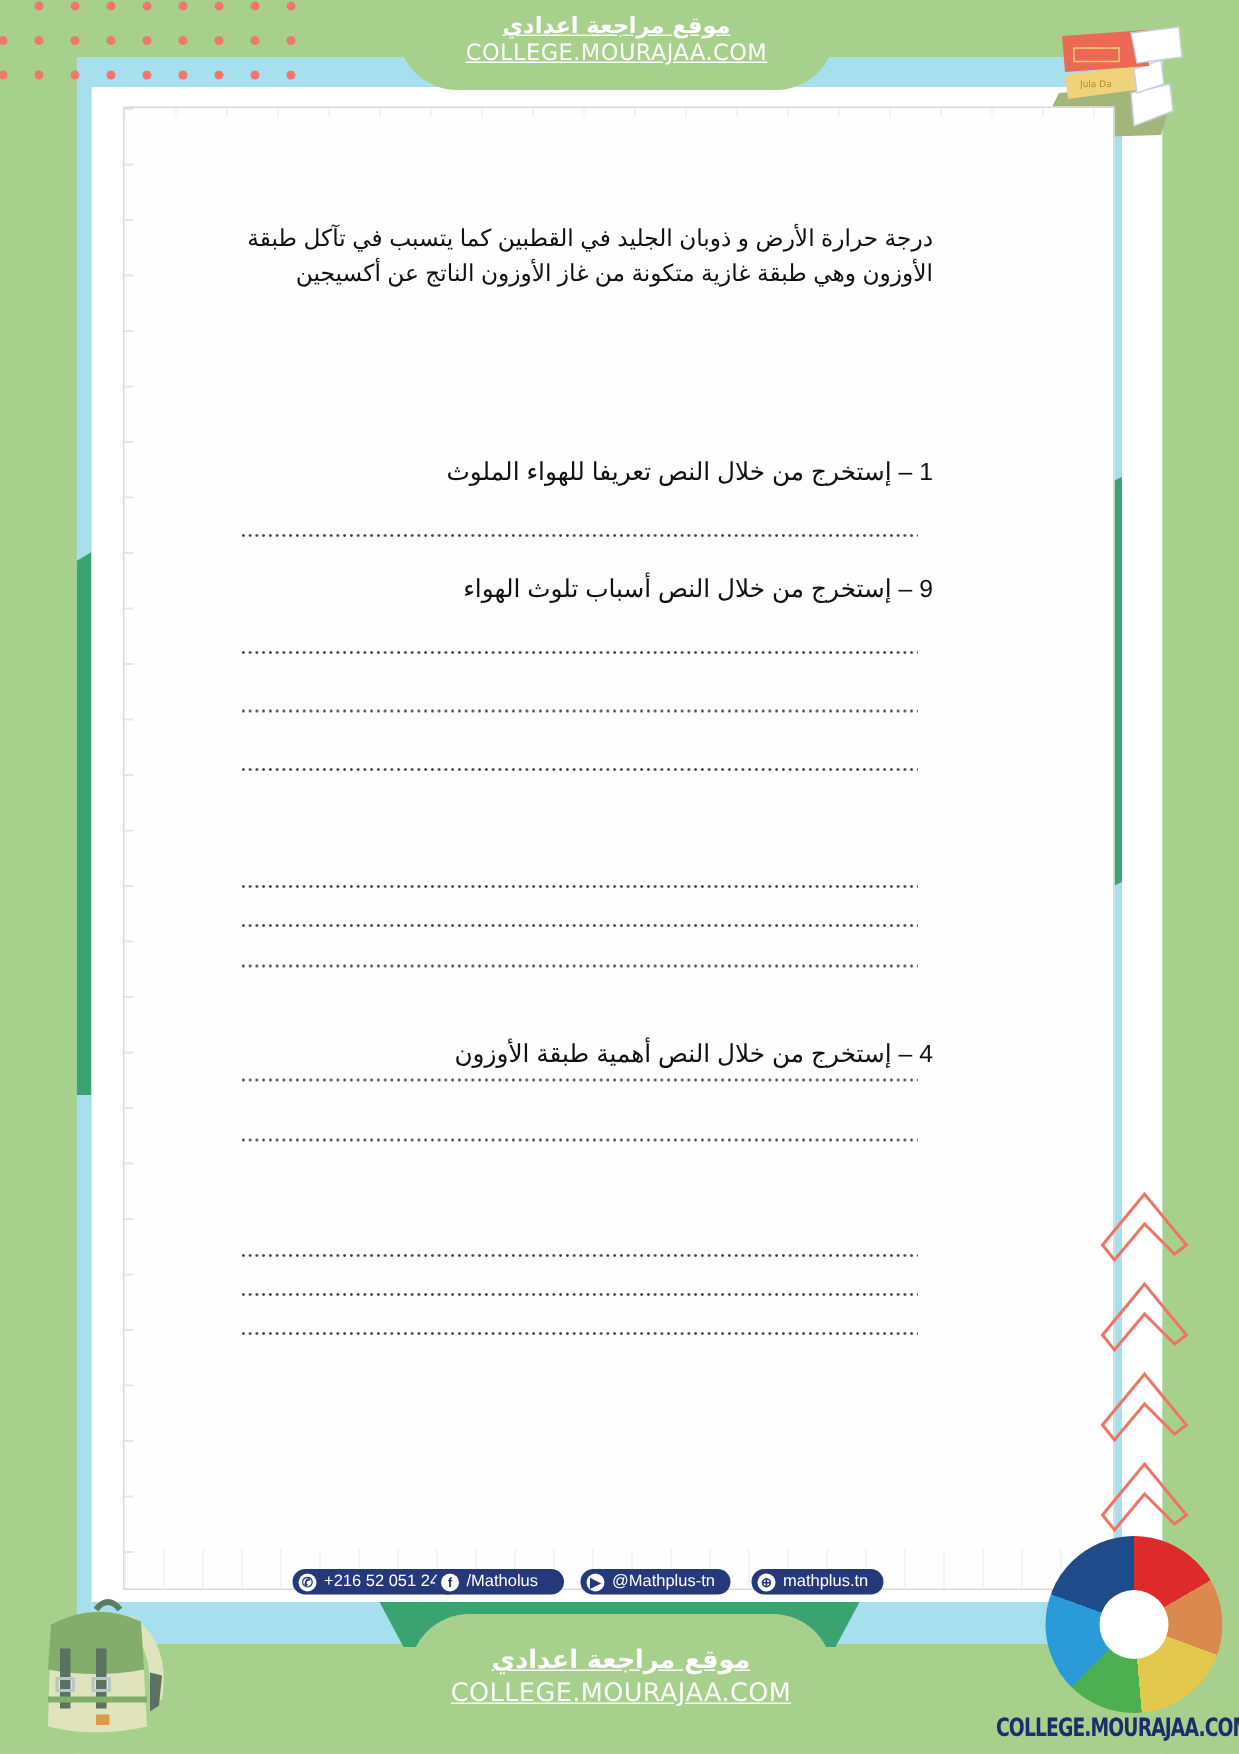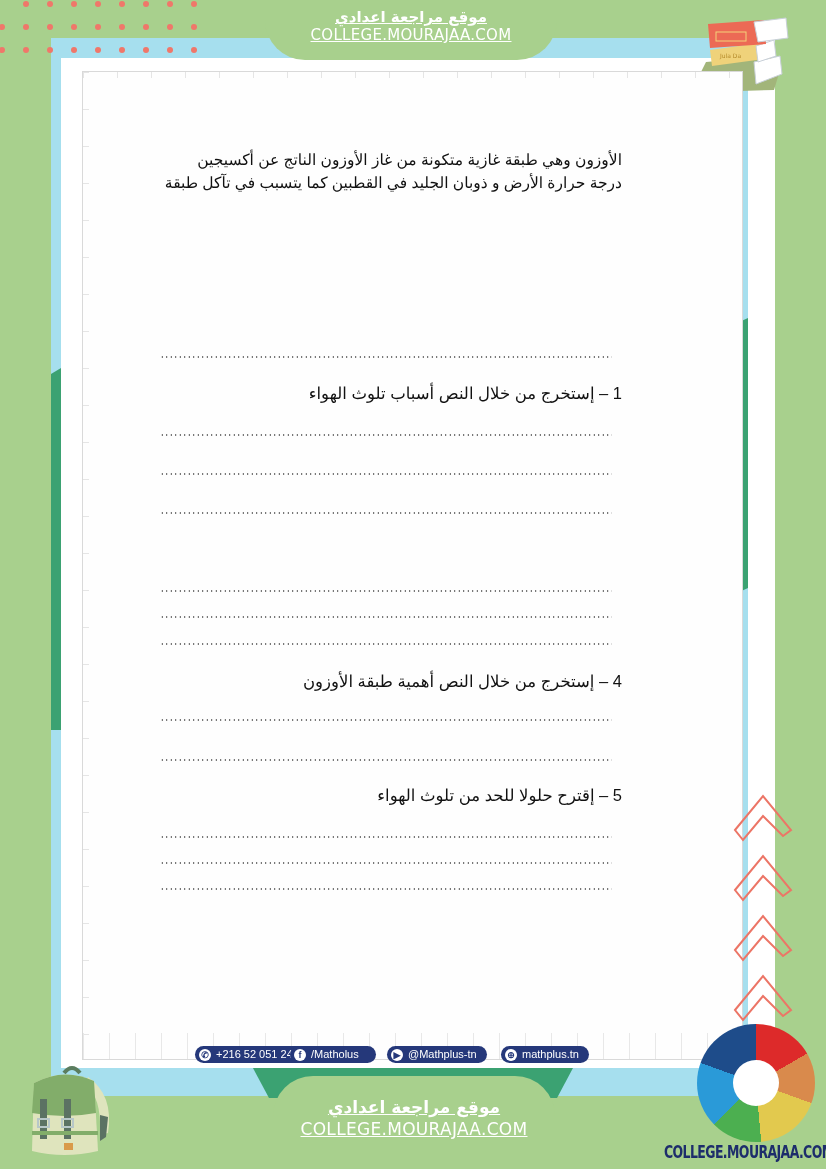--- a/index.html
+++ b/index.html
@@ -138,42 +138,42 @@
 </svg>
 
 <div class="abs page">
   <div class="grid-ticks-top"></div>
   <div class="grid-ticks-left"></div>
   <div class="grid-ticks-bottom"></div>
 </div>
 
 <div class="content">
   <div class="passage">
+    <div>درجة حرارة الأرض و ذوبان الجليد في القطبين كما يتسبب في تآكل طبقة</div>
     <div>الأوزون وهي  طبقة غازية متكونة من غاز الأوزون الناتج عن أكسيجين</div>
-    <div>درجة حرارة الأرض و ذوبان الجليد في القطبين كما يتسبب في تآكل طبقة</div>
   </div>
 </div>
 
 <div class="abs" style="left:150px;top:0;width:472px;height:1169px;direction:rtl;font-family:'Liberation Sans',sans-serif;color:#111">
+  <div class="question" style="top:304px">1 – إستخرج  من خلال النص تعريفا للهواء الملوث</div>
   <div class="dots-line" style="top:356px"></div>
 
-  <div class="question" style="top:382px">1 – إستخرج  من خلال النص أسباب تلوث الهواء</div>
+  <div class="question" style="top:382px">9 – إستخرج  من خلال النص أسباب تلوث الهواء</div>
   <div class="dots-line" style="top:434px"></div>
   <div class="dots-line" style="top:473px"></div>
   <div class="dots-line" style="top:512px"></div>
 
   <div class="dots-line" style="top:590px"></div>
   <div class="dots-line" style="top:616px"></div>
   <div class="dots-line" style="top:643px"></div>
 
-  <div class="question" style="top:670px">4 – إستخرج من خلال النص أهمية طبقة الأوزون</div>
+  <div class="question" style="top:692px">4 – إستخرج من خلال النص أهمية طبقة الأوزون</div>
   <div class="dots-line" style="top:719px"></div>
   <div class="dots-line" style="top:759px"></div>
 
-  <div class="question" style="top:784px">5 – إقترح حلولا للحد من تلوث الهواء</div>
   <div class="dots-line" style="top:836px"></div>
   <div class="dots-line" style="top:862px"></div>
   <div class="dots-line" style="top:888px"></div>
 </div>
 
 <div class="pill" style="left:195px">
   <span class="ic">✆</span>
   <span>+216 52 051 249</span>
 </div>
 <div class="pill" style="left:290px;width:86px">

